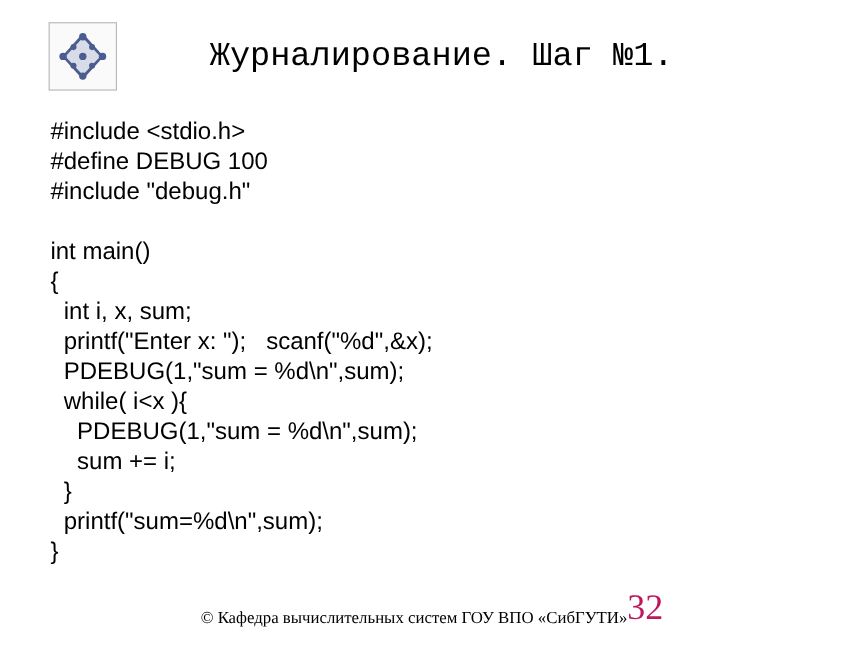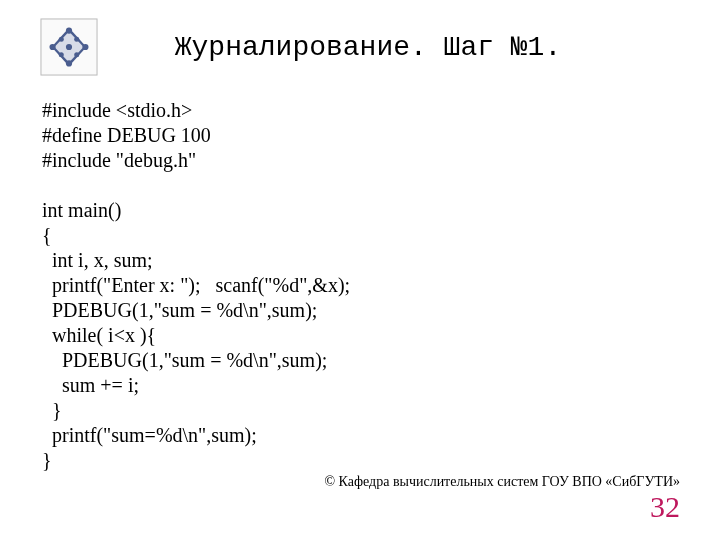--- a/index.html
+++ b/index.html
@@ -30,36 +30,35 @@
   }
   .title {
     font-family: Liberation Mono, monospace;
     font-size: 28px;
     color: #000;
     flex: 1;
     text-align: center;
     padding-right: 60px;
   }
   .code-block {
-    font-family: Liberation Serif, serif;
+    font-family: Liberation Sans, sans-serif;
     font-size: 20px;
     line-height: 1.25;
     white-space: pre;
     color: #000;
     margin-left: 2px;
   }
   .footer {
     position: absolute;
     bottom: 16px;
     left: 40px;
     right: 40px;
     display: flex;
     justify-content: center;
     align-items: flex-end;
-    flex-direction: column;
   }
   .copyright {
     font-family: "Times New Roman", serif;
     font-size: 14px;
     color: #000;
   }
   .pagenum {
     font-family: "Times New Roman", serif;
     font-size: 30px;
     color: #be185d;

